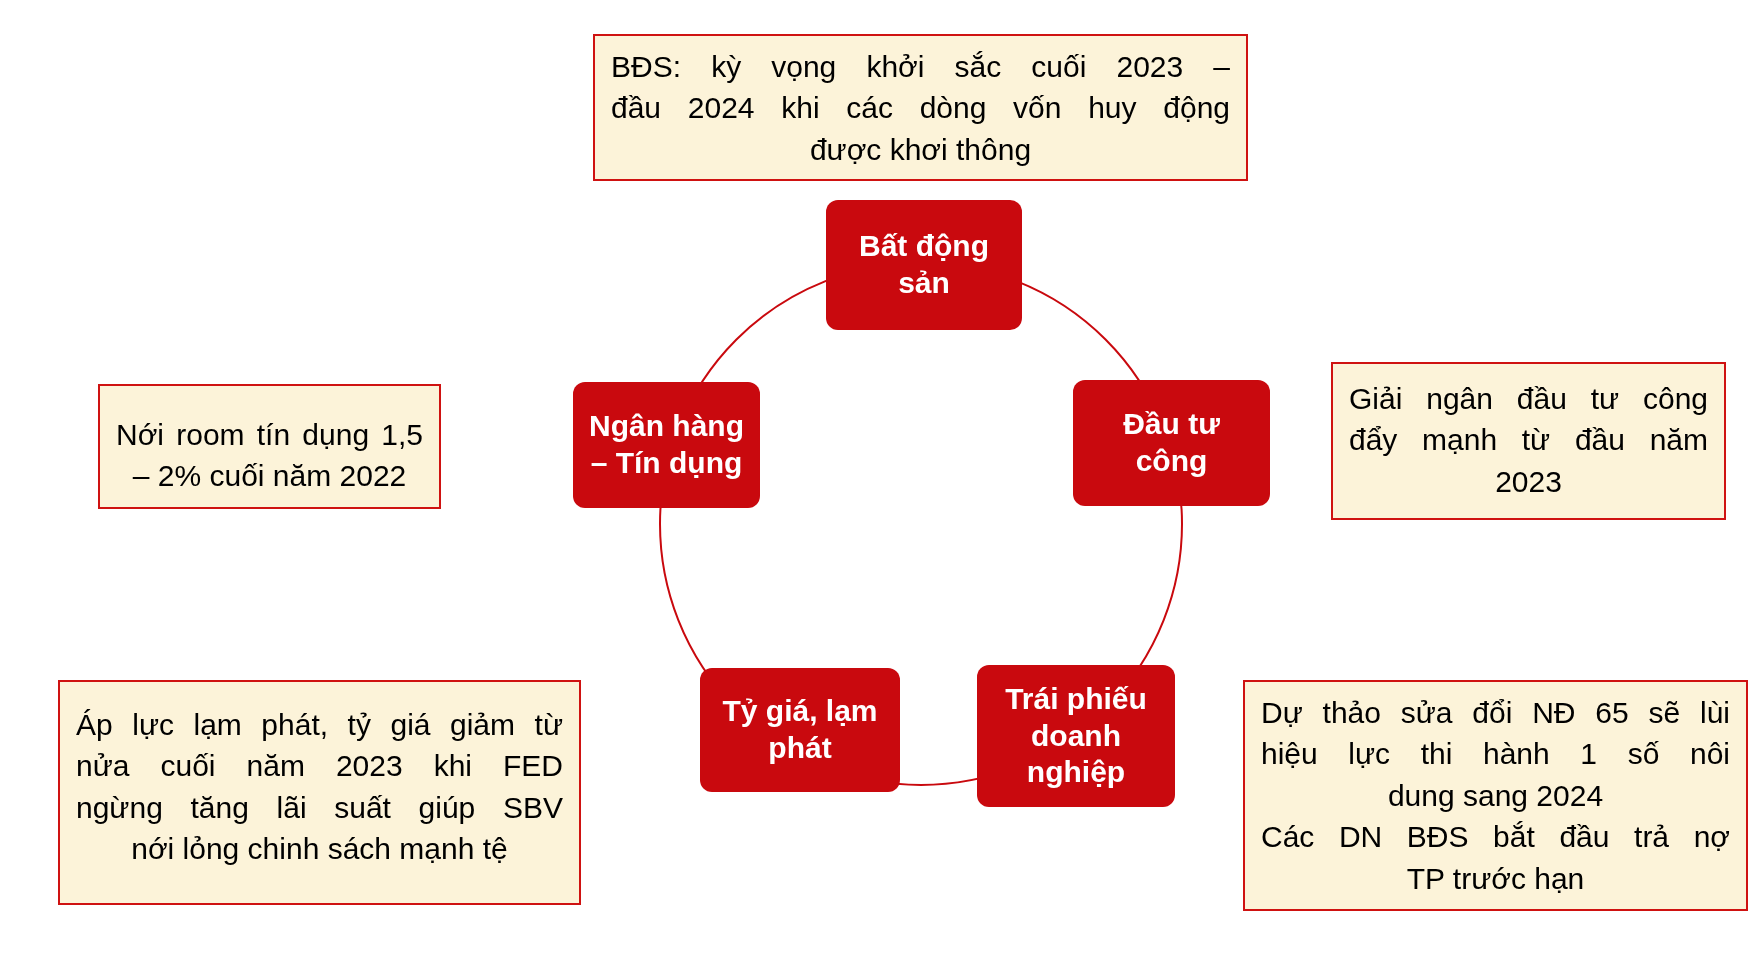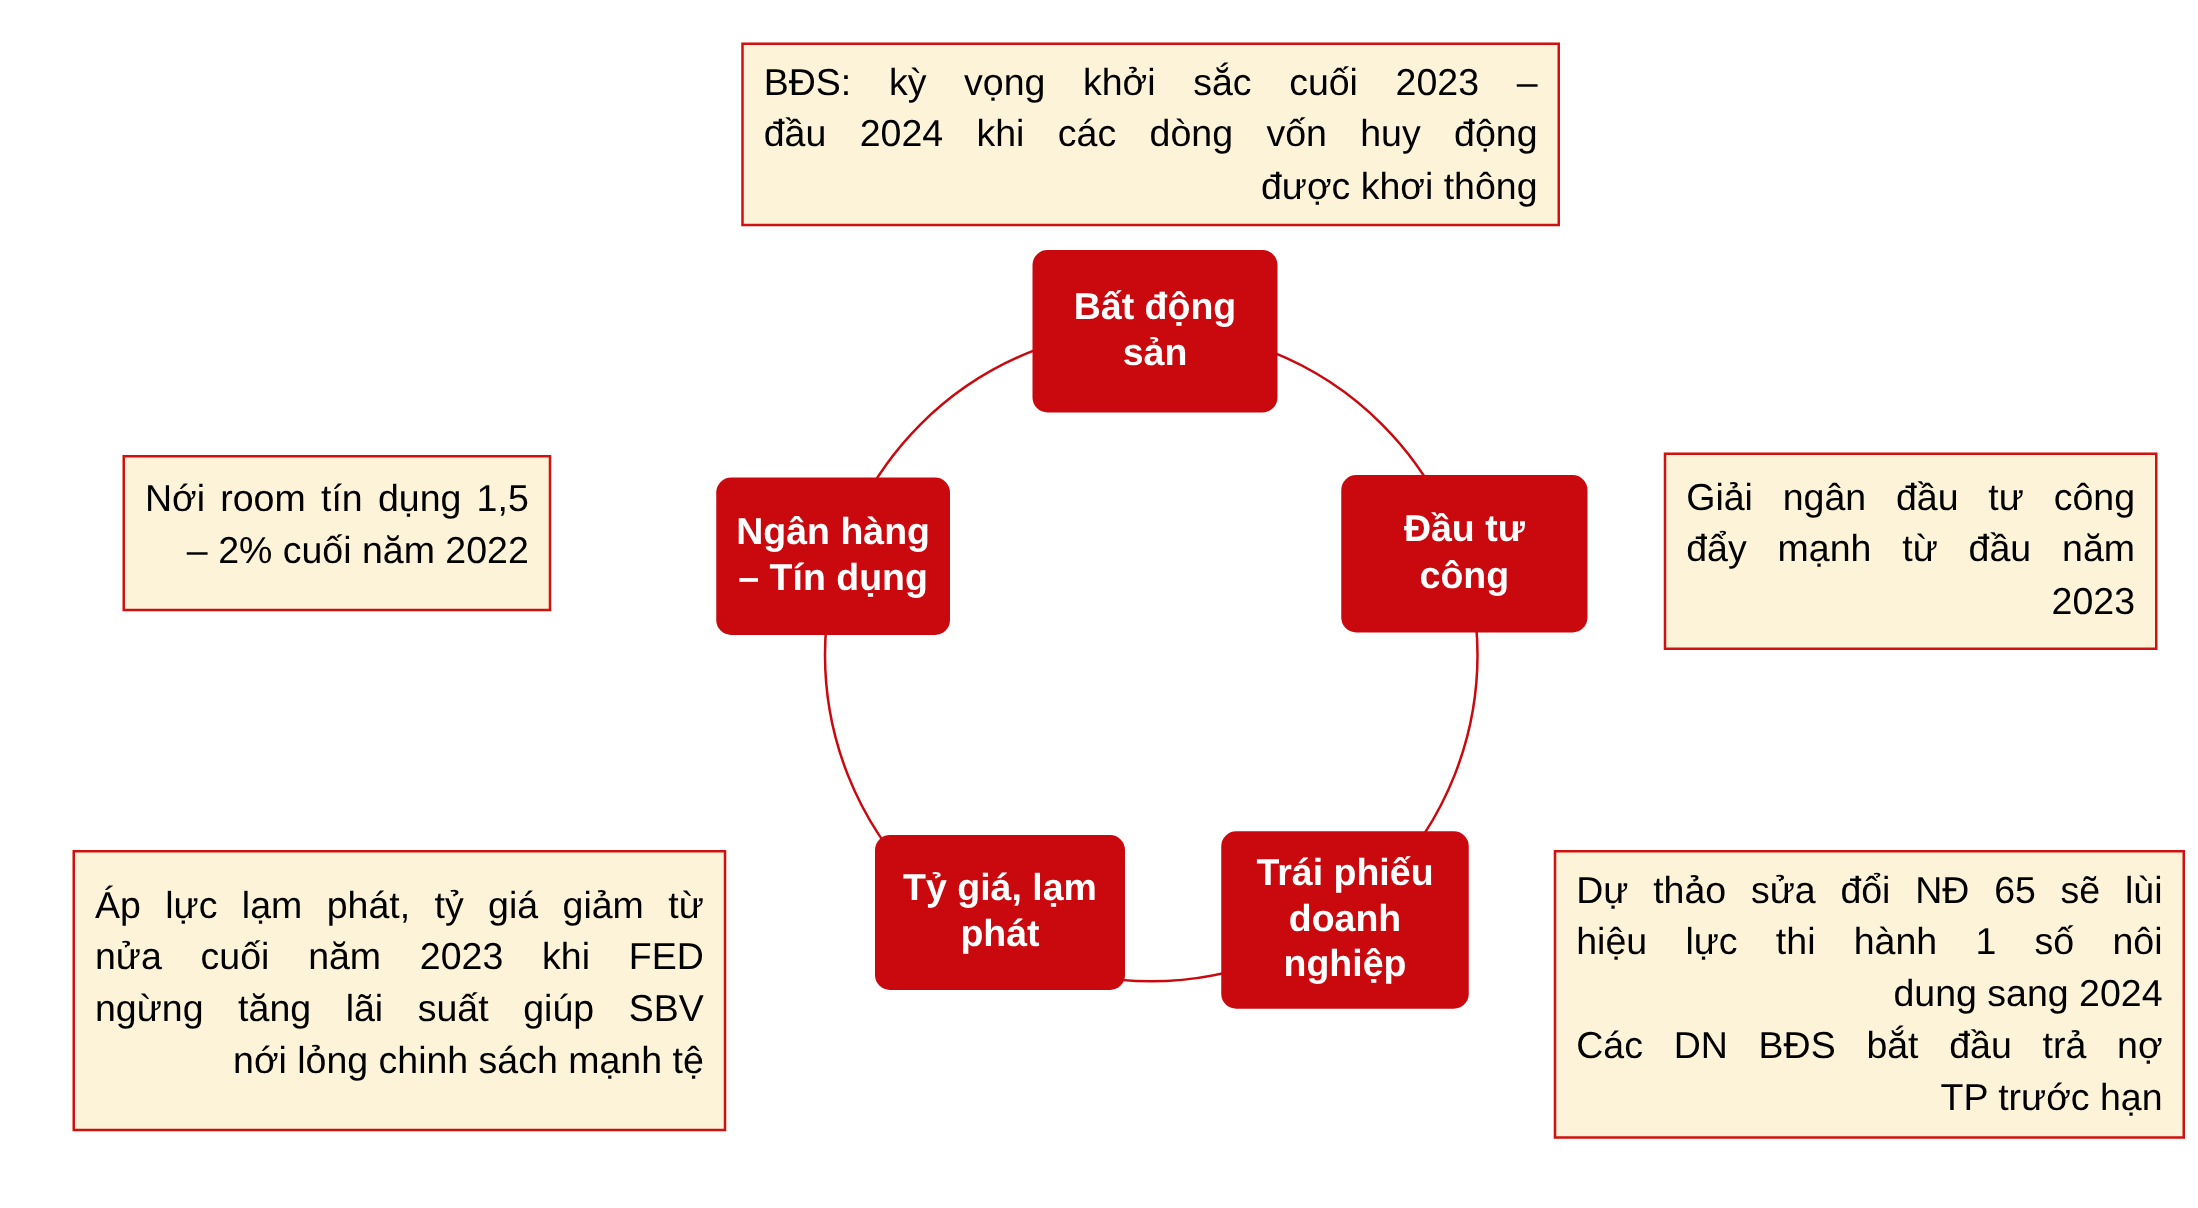--- a/index.html
+++ b/index.html
@@ -53,24 +53,24 @@
     position: absolute;
     background: var(--callout-fill, #FCF3D9);
     border: 2.5px solid var(--callout-border, #CF1211);
     color: var(--callout-text, #000000);
     font-size: 30px;
     line-height: 1.38;
     padding: 10px 16px;
     z-index: 1;
   }
   .line-j { text-align: justify; text-align-last: justify; text-justify: inter-word; }
-  .line-l { text-align: right; }
+  .line-l { text-align: center; }
 
   #callout-real-estate       { left: 593px;  top: 34px;  width: 655px; height: 147px; }
-  #callout-credit-room       { left: 98px;   top: 364px; width: 343px; height: 125px; padding-top: 13px; }
+  #callout-credit-room       { left: 98px;   top: 384px; width: 343px; height: 125px; padding-top: 28px; }
   #callout-public-investment { left: 1331px; top: 362px; width: 395px; height: 158px; padding-top: 14px; }
   #callout-inflation-fx      { left: 58px;   top: 680px; width: 523px; height: 225px; padding-top: 22px; }
   #callout-corporate-bonds   { left: 1243px; top: 680px; width: 505px; height: 231px; padding-top: 10px; }
 </style>
 </head>
 <body>
 
 <div class="canvas">
 
   <svg class="circle-svg" viewBox="0 0 1758 966" xmlns="http://www.w3.org/2000/svg">

